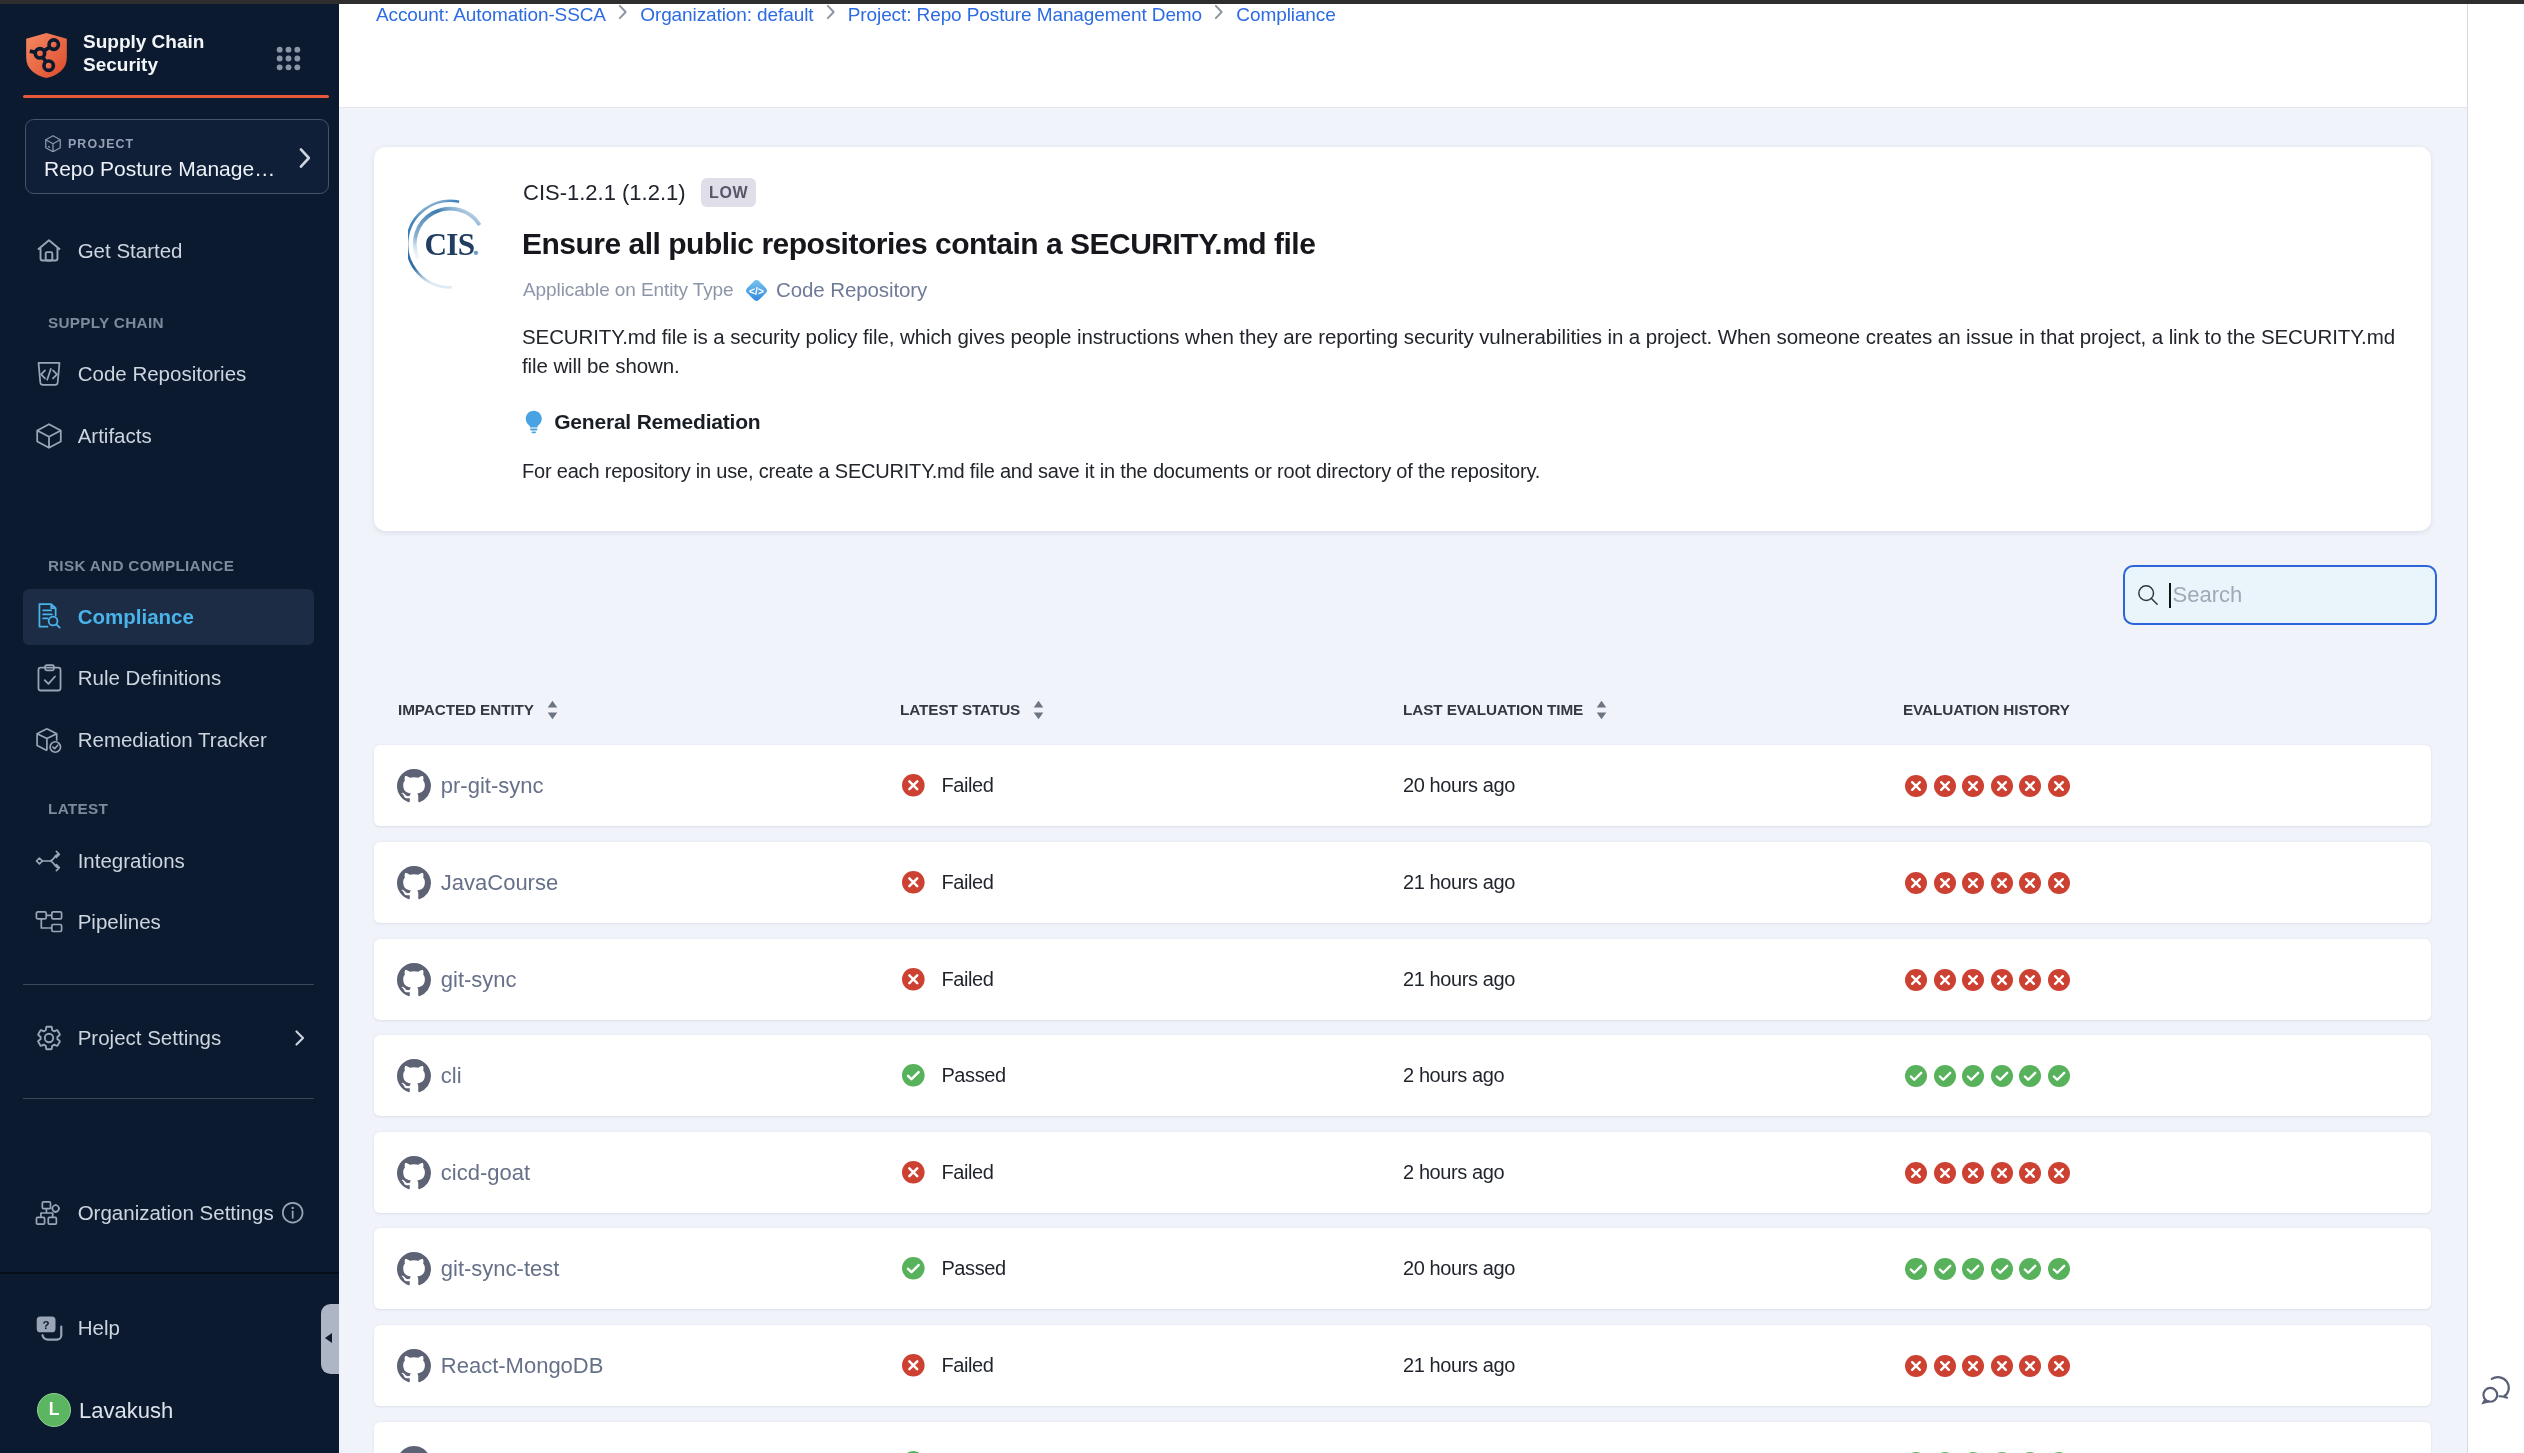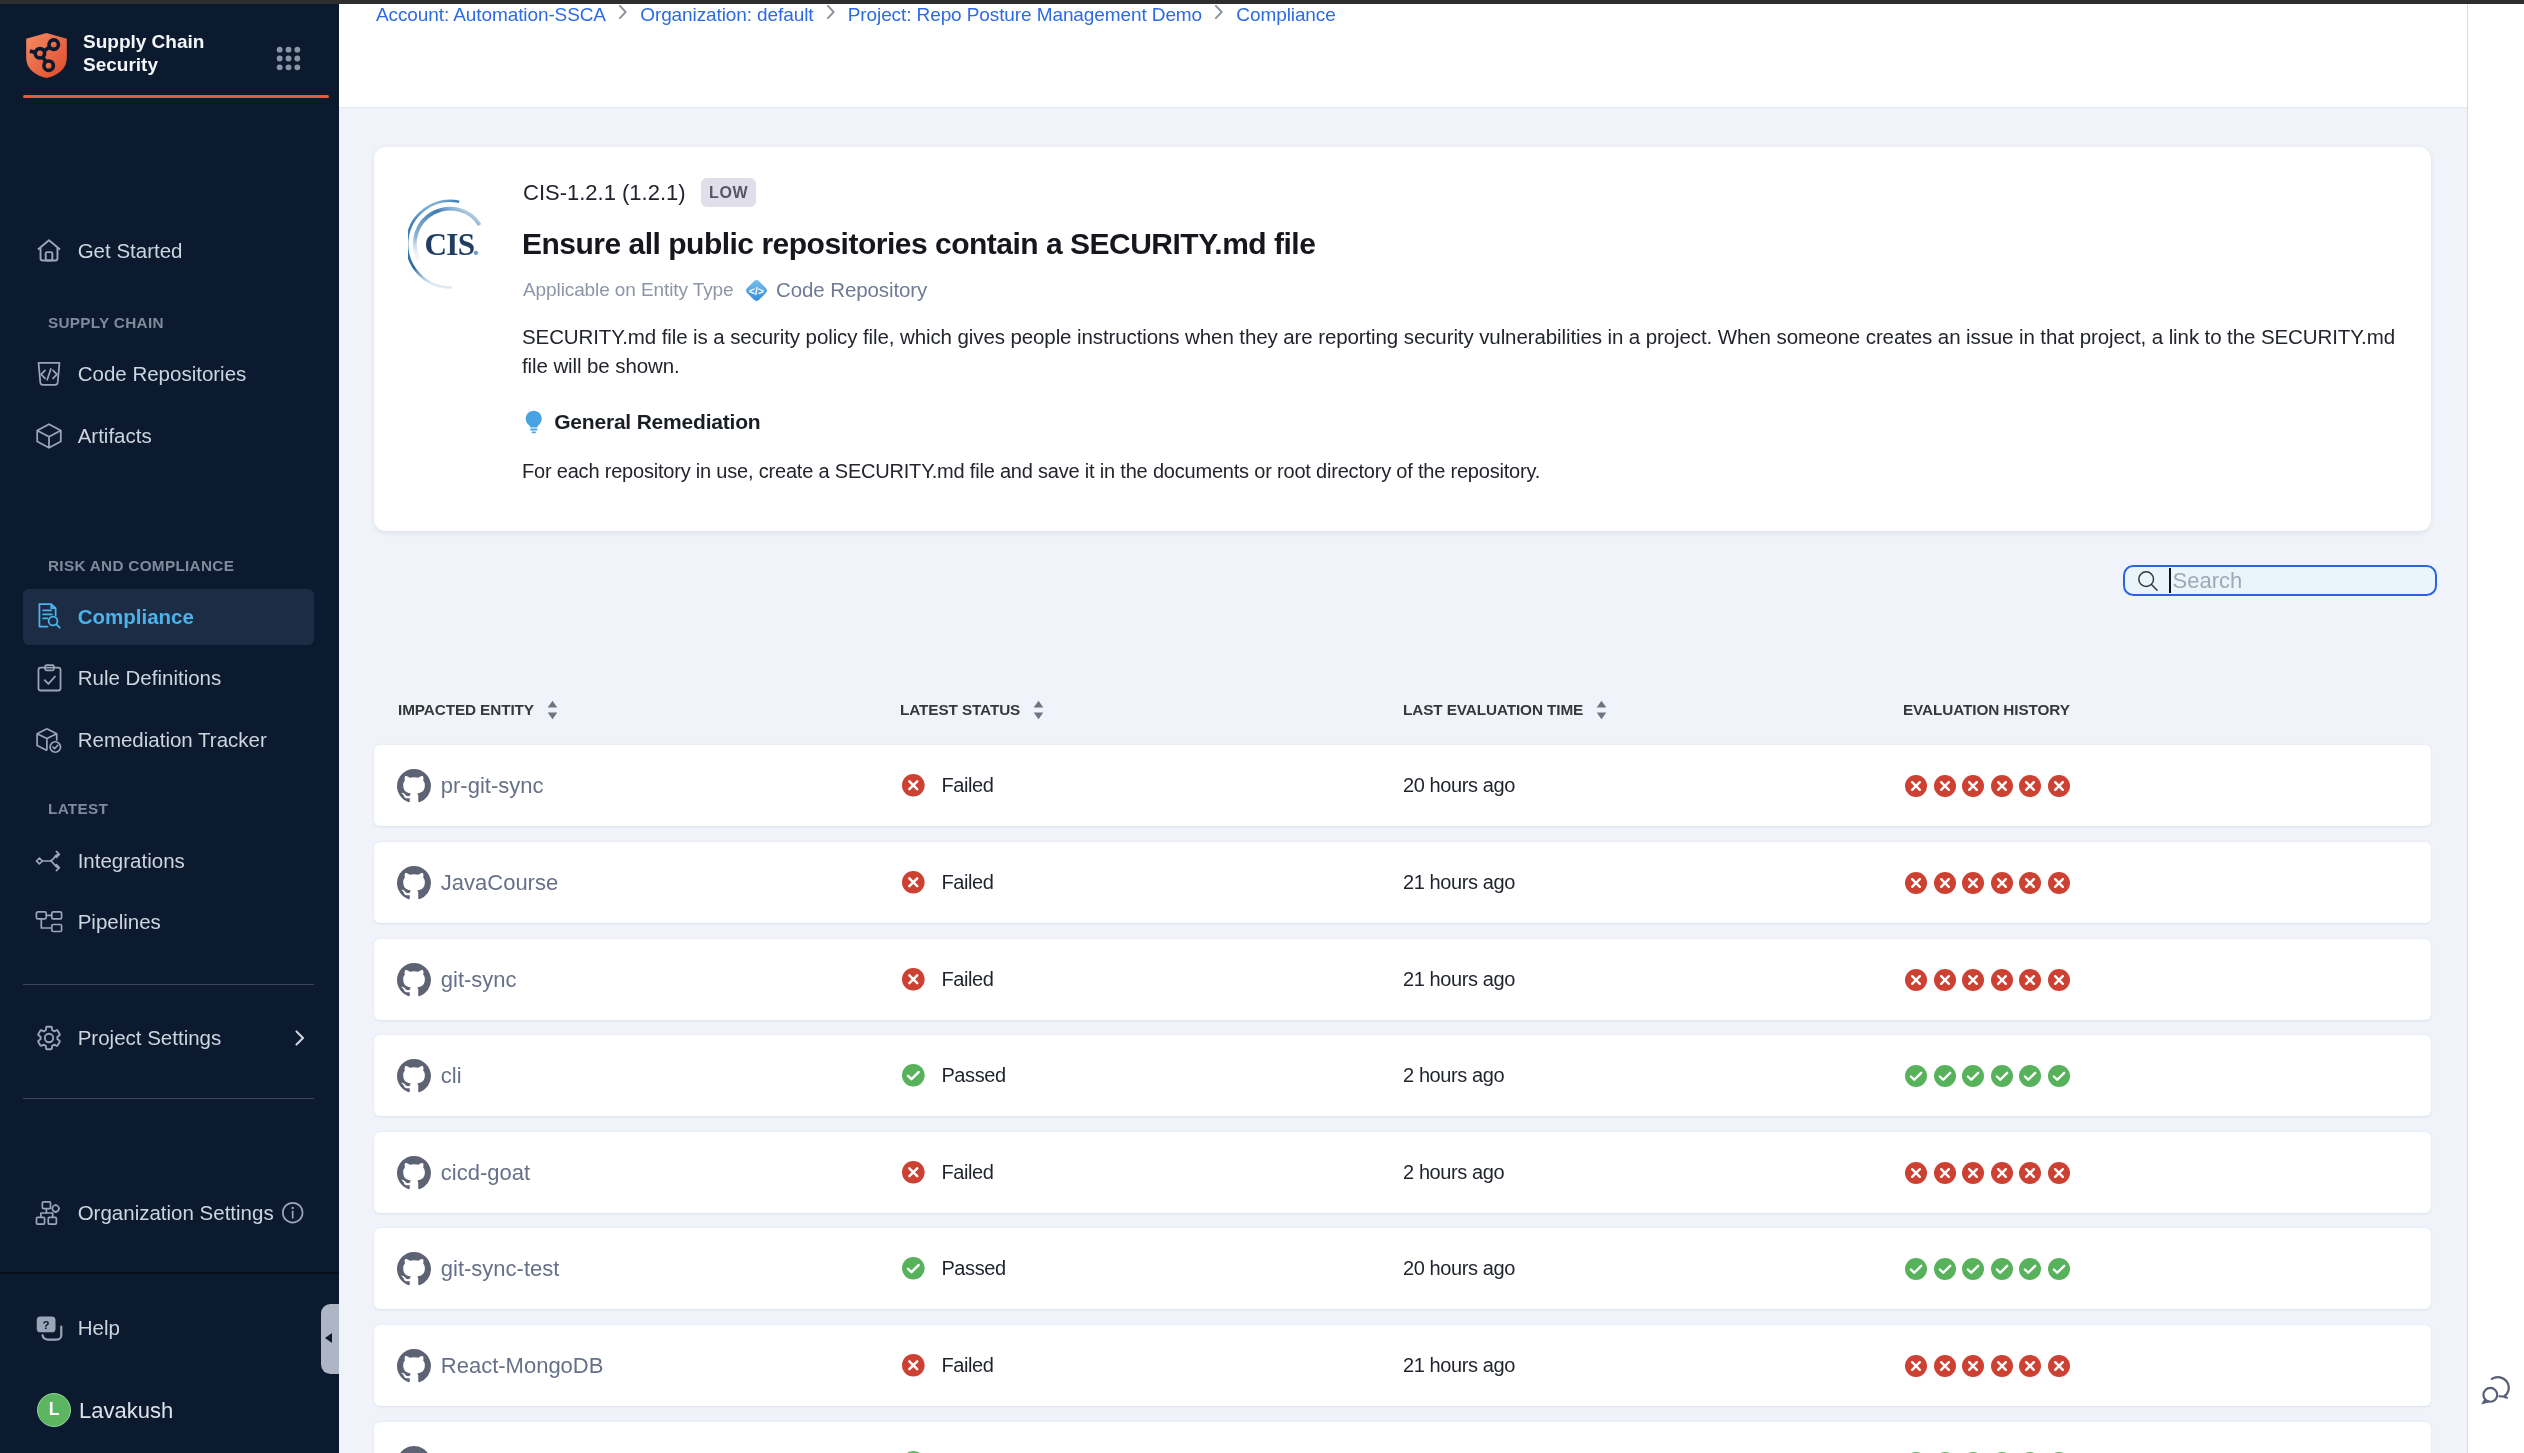--- a/index.html
+++ b/index.html
@@ -44,21 +44,21 @@
 #ctitle { position:absolute; left:148px; top:79px; font-size:30px; line-height:35px; font-weight:bold; color:#16161d; letter-spacing:-0.5px; }
 #applic { position:absolute; left:149px; top:130px; height:26px; display:flex; align-items:center; }
 #applic .a1 { font-size:19px; color:#8d95a8; letter-spacing:-0.1px; }
 #applic .entico { margin-left:10.2px; margin-right:7.3px; }
 #applic .a2 { font-size:20.5px; color:#6f7a97; letter-spacing:-0.1px; }
 #cdesc { position:absolute; left:148px; top:175px; font-size:20.5px; line-height:29px; color:#22252c; white-space:nowrap; letter-spacing:-0.1px; }
 #remhead { position:absolute; left:151px; top:263px; display:flex; align-items:center; }
 #remhead .txt { margin-left:11.7px; font-size:21px; letter-spacing:-0.2px; font-weight:bold; color:#191d24; }
 #remtext { position:absolute; left:148px; top:313px; font-size:20px; color:#22252c; letter-spacing:-0.2px; }
 
-#search { left:2123px; top:565px; width:314px; height:31px; border:2.2px solid #2b65d9; border-radius:10.2px; background:#e9f5fb; display:flex; align-items:center; }
+#search { left:2123px; top:565px; width:314px; height:60px; border:2.2px solid #2b65d9; border-radius:10.2px; background:#e9f5fb; display:flex; align-items:center; }
 #search .mag { margin-left:11.7px; }
 #search .cursor { width:2.2px; height:25px; background:#111; margin-left:10.2px; }
 #search .ph { margin-left:1.5px; font-size:22px; color:#9fa9b6; }
 
 .hcell { top:694px; height:31px; display:flex; align-items:center; font-size:15.3px; font-weight:bold; letter-spacing:-0.1px; color:#34383f; }
 .hcell svg { margin-left:13px; }
 .row { left:374px; width:2057px; height:81px; background:#fff; border-radius:5.8px; box-shadow:0 0.7px 2.2px rgba(40,60,110,0.10); }
 .cell { position:absolute; top:0; height:81px; display:flex; align-items:center; }
 .c-ent { left:22.6px; }
 .c-ent .nm { margin-left:10.2px; font-size:22px; color:#667089; }
@@ -93,20 +93,30 @@
       <circle cx="17" cy="5" r="4"></circle>
       <circle cx="29" cy="5" r="4"></circle>
     <circle cx="5" cy="17" r="4"></circle>
       <circle cx="17" cy="17" r="4"></circle>
       <circle cx="29" cy="17" r="4"></circle>
     <circle cx="5" cy="29" r="4"></circle>
       <circle cx="17" cy="29" r="4"></circle>
       <circle cx="29" cy="29" r="4"></circle>
   </svg>
   <div id="orangerule" class="abs"></div>
+  <div id="projcard" class="abs">
+    <svg class="cube" width="16" height="17.5" viewBox="0 0 22 24" fill="none" stroke="#8a95a6" stroke-width="1.8" stroke-linejoin="round">
+      <path d="M11 1 L21 6.5 V17.5 L11 23 L1 17.5 V6.5 Z M1 6.5 L11 12 L21 6.5 M11 12 V23 M4 15.5 l3 1.7"></path>
+    </svg>
+    <div class="plabel">PROJECT</div>
+    <div class="pname">Repo Posture Manage…</div>
+    <svg class="chev" width="13" height="22" viewBox="0 0 18 30" fill="none" stroke="#cdd4df" stroke-width="3.6" stroke-linecap="round" stroke-linejoin="round">
+        <path d="M4 3 L15 15 L4 27"></path>
+      </svg>
+  </div>
 
   <div class="navitem abs" style="top:217px;">
     <span class="ic">
         <svg width="28" height="28" viewBox="0 0 38 38" fill="none" stroke="#9aa6b8" stroke-width="2.6" stroke-linejoin="round">
           <path d="M4 17 L19 4.5 L34 17 M7.5 14.5 V29 a3 3 0 0 0 3 3 H27.5 a3 3 0 0 0 3-3 V14.5"></path>
           <rect x="14.5" y="20.5" width="9" height="11.5" rx="2"></rect>
         </svg>
       </span>
     Get Started
   </div>

